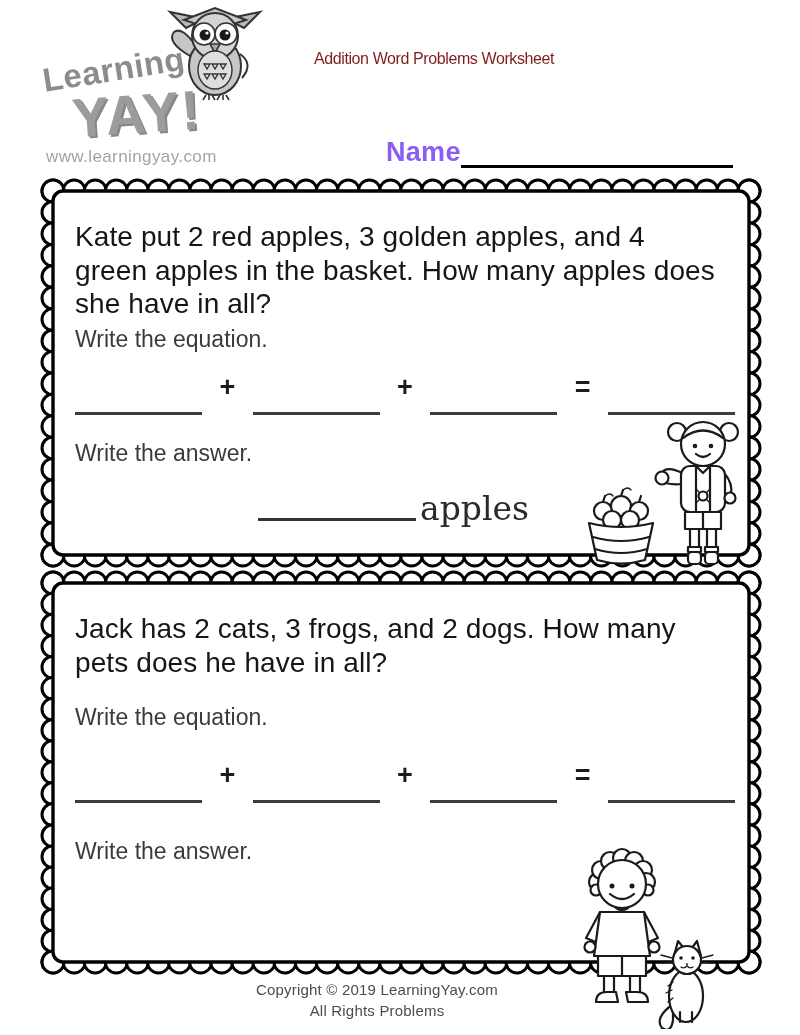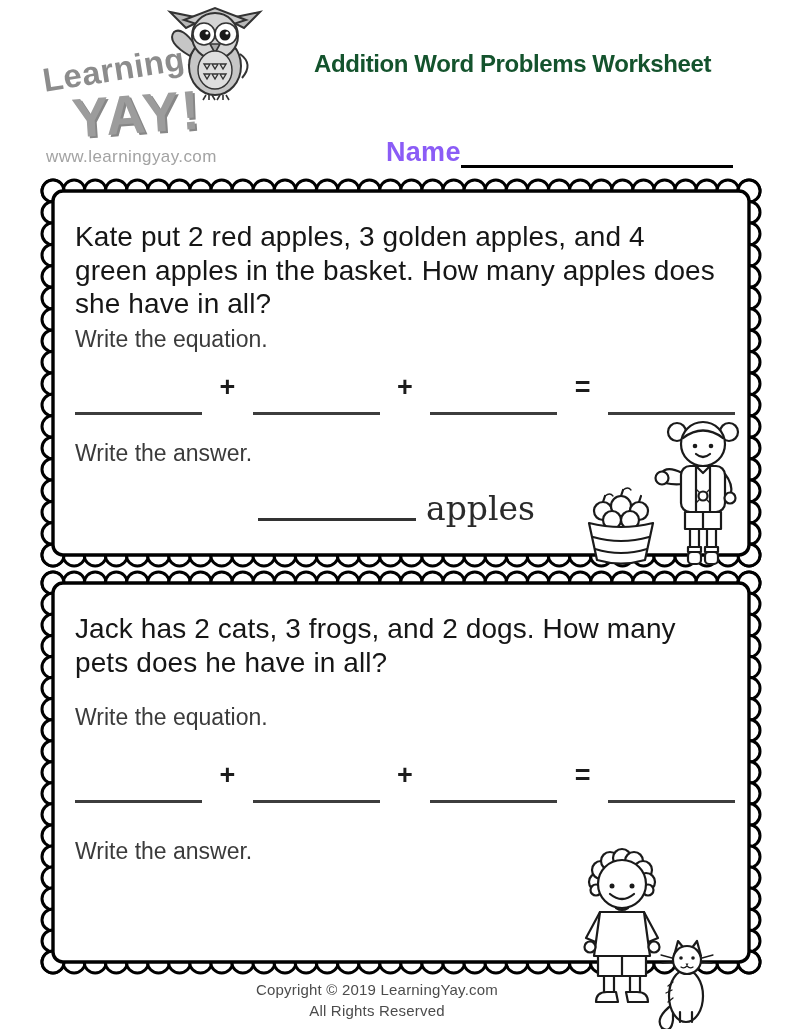--- a/index.html
+++ b/index.html
@@ -14,22 +14,22 @@
     color:#8c8c8c;transform:rotate(-9deg);letter-spacing:.5px;
   }
   .logo-line2{
     position:absolute;left:36px;top:72px;font-size:55px;font-weight:800;
     color:#9c9c9c;transform:rotate(-4deg);letter-spacing:2px;
     text-shadow:2px 2px 0 #878787;
   }
   .logo-site{position:absolute;left:10px;top:137px;font-size:17px;color:#a3a3a3;letter-spacing:.4px;}
   .owl{position:absolute;left:128px;top:-6px;}
   .title{
-    position:absolute;left:314px;top:50px;font-size:24px;font-weight:700;
-    color:#14532d;letter-spacing:-.4px;
+    position:absolute;left:314px;top:50px;font-size:16px;font-weight:400;
+    color:#7f1d1d;letter-spacing:-.4px;
   }
   .name-row{position:absolute;left:386px;top:134px;display:flex;align-items:flex-end;height:34px;}
   .name-label{font-size:27px;color:#8b5cf6;font-weight:600;letter-spacing:.3px;}
   .name-line{width:272px;border-bottom:3px solid #000;height:30px;}
 
   
   .card{position:absolute;left:40px;width:722px;}
   .card-1{top:178px;height:390px;}
   .card-2{top:570px;height:405px;}
   .scallop-svg{position:absolute;inset:0;z-index:0;}
@@ -55,21 +55,21 @@
   .eq-row-1{top:177px;}
   .eq-row-2{top:173px;}
   .blank{width:127px;height:44px;border-bottom:3px solid #3d3d3d;}
   .op{font-size:27px;font-weight:bold;color:#1c1c1c;margin-bottom:14px;line-height:1;}
   .ans-row{position:absolute;left:205px;display:flex;align-items:flex-end;}
   .ans-row-1{top:287px;}
   .ans-row-2{top:301px;}
   .ans-blank{width:158px;height:40px;border-bottom:3px solid #333;}
   .ans-unit{
     font-family:"DejaVu Serif",serif;font-size:33px;color:#2a2a2a;
-    margin-left:10px;margin-bottom:-7px;
+    margin-left:4px;margin-bottom:-7px;
   }
   .illus{position:absolute;z-index:2;}
   .illus-girl{right:16px;bottom:2px;}
   .illus-boy{right:46px;bottom:-54px;}
 
   
   .footer{
     position:absolute;top:979px;left:0;width:754px;text-align:center;
     font-size:15px;color:#4c4c4c;line-height:21px;letter-spacing:.2px;
   }
@@ -448,14 +448,14 @@
       <path d="M17.5,19.5 L20.5,19.5 L19,22 Z" fill="#1a1a1a"></path>
       <path class="thin" d="M19,22 Q16,25 13,23 M19,22 Q22,25 25,23"></path>
       <path class="thin" d="M4,14 L-7,11 M4,18 L-6,19 M34,14 L45,11 M34,18 L44,19"></path>
       <path class="ln" d="M12,68 V78 M24,68 V78"></path>
     </g>
   </svg>
 </div>
 
 <div class="footer">
   <div>Copyright © 2019 LearningYay.com</div>
-  <div>All Rights Reserved</div>
+  <div>All Rights Problems</div>
 </div>
 
 </body></html>

